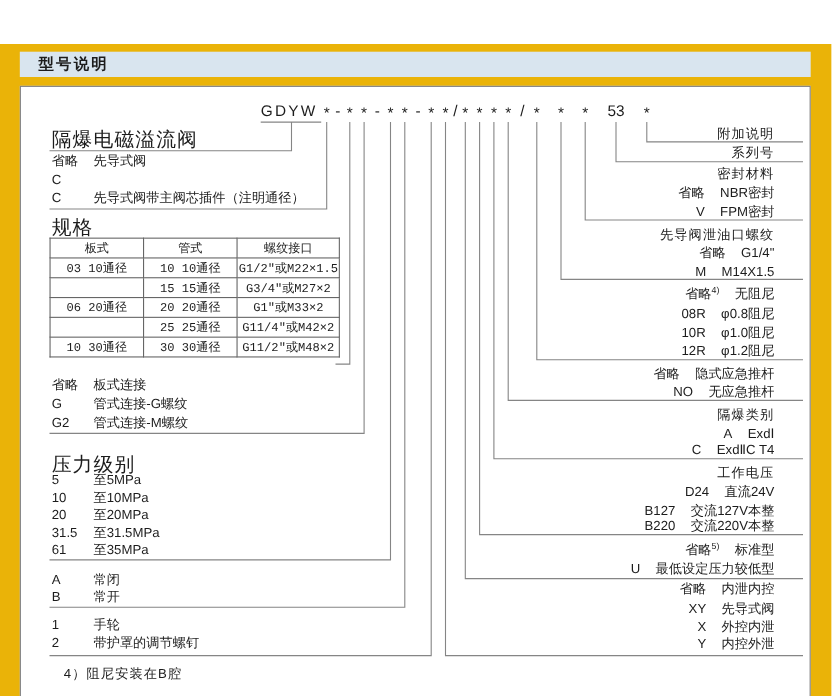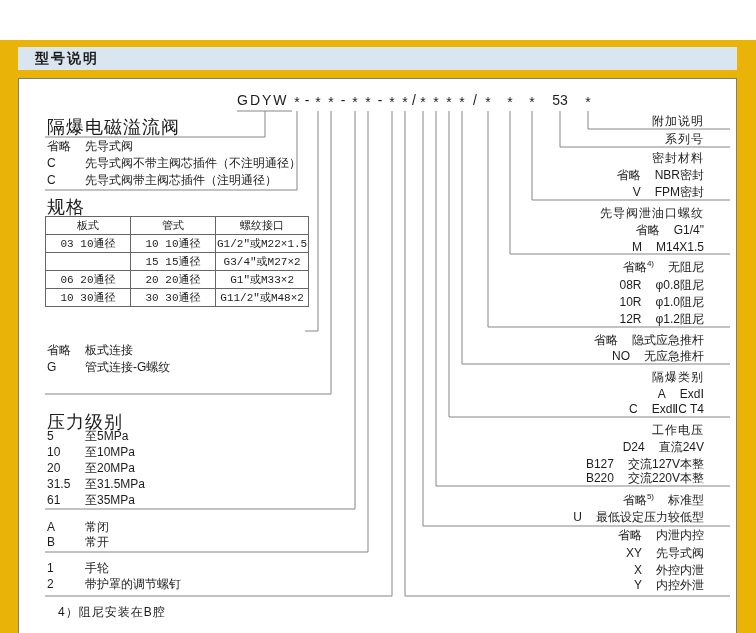--- a/index.html
+++ b/index.html
@@ -84,21 +84,20 @@
   <span class="glyph" style="left:588px;top:54px">*</span>
 
   <div class="lbl" style="top:79px">隔爆电磁溢流阀</div>
 
   <div class="lrow" style="top:98px">
     <span class="lcode">省略</span>
     <span>先导式阀</span>
   </div>
   <div class="lrow" style="top:115px">
     <span class="lcode">C</span>
-    <span>先导式阀不带主阀芯插件（不注明通径）</span>
   </div>
   <div class="lrow" style="top:132px">
     <span class="lcode">C</span>
     <span>先导式阀带主阀芯插件（注明通径）</span>
   </div>
 
   <div class="lbl" style="top:159px">规格</div>
 
   <table class="spec">
     <colgroup>
@@ -121,34 +120,43 @@
       <td></td>
       <td>15 15通径</td>
       <td>G3/4"或M27×2</td>
     </tr>
     <tr>
       <td>06 20通径</td>
       <td>20 20通径</td>
       <td>G1"或M33×2</td>
     </tr>
     <tr>
+      <td></td>
+      <td>25 25通径</td>
+      <td>G11/4"或M42×2</td>
+    </tr>
+    <tr>
       <td>10 30通径</td>
       <td>30 30通径</td>
       <td>G11/2"或M48×2</td>
     </tr>
   </tbody>
     </table>
 
   <div class="lrow" style="top:302px">
     <span class="lcode">省略</span>
     <span>板式连接</span>
   </div>
   <div class="lrow" style="top:319px">
     <span class="lcode">G</span>
     <span>管式连接-G螺纹</span>
+  </div>
+  <div class="lrow" style="top:336px">
+    <span class="lcode">G2</span>
+    <span>管式连接-M螺纹</span>
   </div>
 
   <div class="lbl" style="top:374px">压力级别</div>
   <div class="lrow" style="top:388px">
     <span class="lcode">5</span>
     <span>至5MPa</span>
   </div>
   <div class="lrow" style="top:404px">
     <span class="lcode">10</span>
     <span>至10MPa</span>

